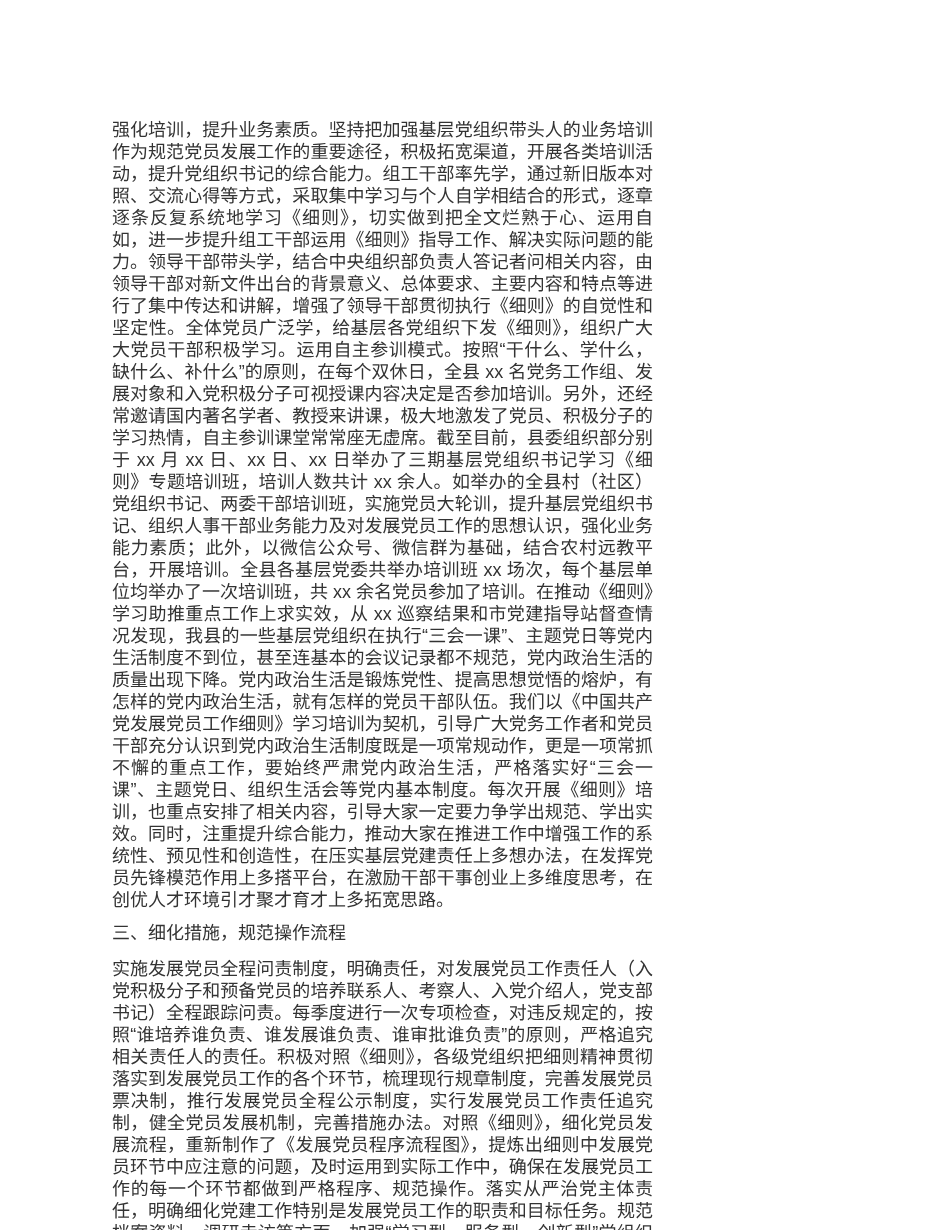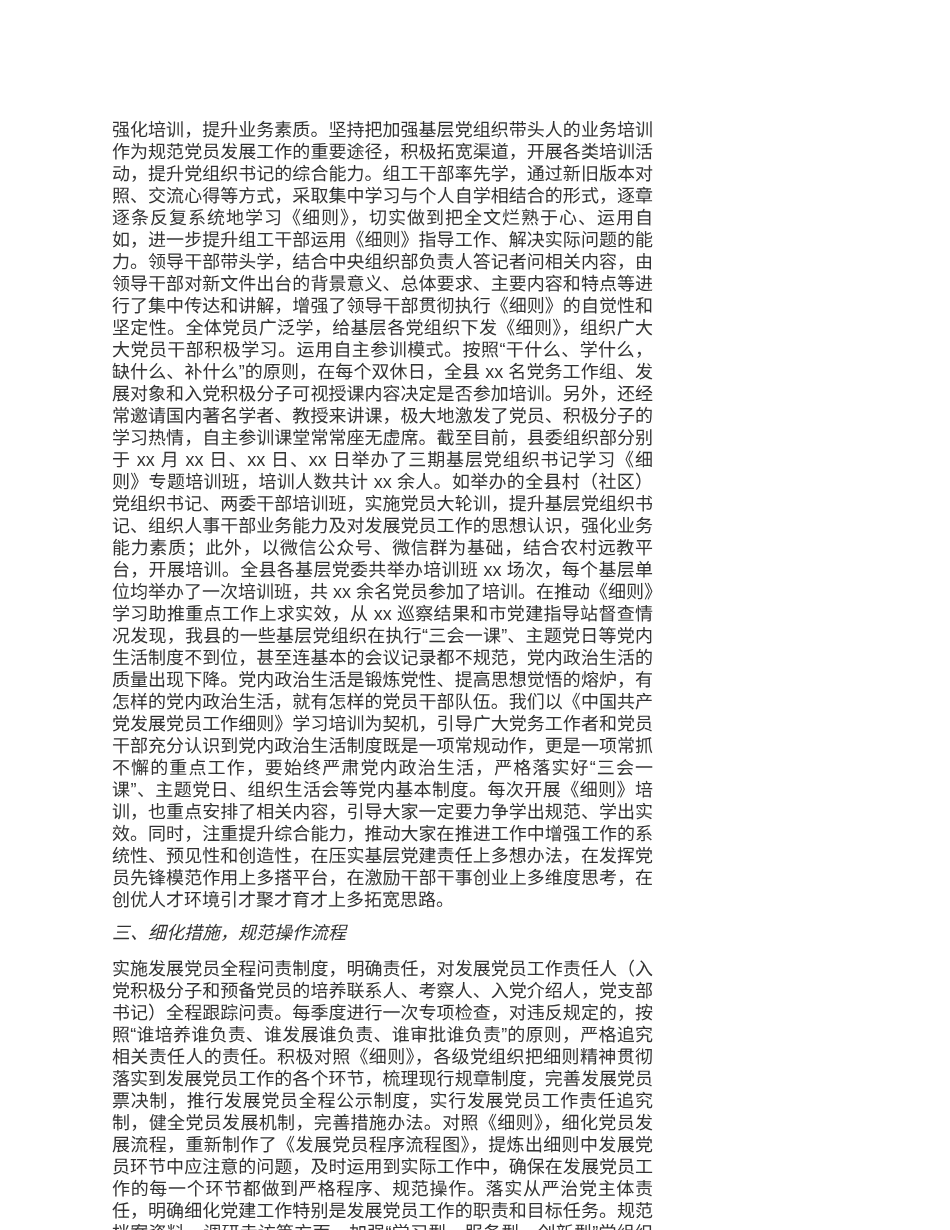--- a/index.html
+++ b/index.html
@@ -24,21 +24,20 @@
     text-align: justify;
     text-justify: inter-ideograph;
     word-break: break-all;
     overflow-wrap: break-word;
   }
   .heading {
     font-size: 18px;
     font-weight: 400;
     margin: 9px 0 14px 0;
     text-align: left;
-    font-style: italic;
   }
 </style>
 </head>
 <body>
 
 <div class="page">
   <p class="para">强化培训，提升业务素质。坚持把加强基层党组织带头人的业务培训作为规范党员发展工作的重要途径，积极拓宽渠道，开展各类培训活动，提升党组织书记的综合能力。组工干部率先学，通过新旧版本对照、交流心得等方式，采取集中学习与个人自学相结合的形式，逐章逐条反复系统地学习《细则》，切实做到把全文烂熟于心、运用自如，进一步提升组工干部运用《细则》指导工作、解决实际问题的能力。领导干部带头学，结合中央组织部负责人答记者问相关内容，由领导干部对新文件出台的背景意义、总体要求、主要内容和特点等进行了集中传达和讲解，增强了领导干部贯彻执行《细则》的自觉性和坚定性。全体党员广泛学，给基层各党组织下发《细则》，组织广大大党员干部积极学习。运用自主参训模式。按照“干什么、学什么，缺什么、补什么”的原则，在每个双休日，全县 xx 名党务工作组、发展对象和入党积极分子可视授课内容决定是否参加培训。另外，还经常邀请国内著名学者、教授来讲课，极大地激发了党员、积极分子的学习热情，自主参训课堂常常座无虚席。截至目前，县委组织部分别于 xx 月 xx 日、xx 日、xx 日举办了三期基层党组织书记学习《细则》专题培训班，培训人数共计 xx 余人。如举办的全县村（社区）党组织书记、两委干部培训班，实施党员大轮训，提升基层党组织书记、组织人事干部业务能力及对发展党员工作的思想认识，强化业务能力素质；此外，以微信公众号、微信群为基础，结合农村远教平台，开展培训。全县各基层党委共举办培训班 xx 场次，每个基层单位均举办了一次培训班，共 xx 余名党员参加了培训。在推动《细则》学习助推重点工作上求实效，从 xx 巡察结果和市党建指导站督查情况发现，我县的一些基层党组织在执行“三会一课”、主题党日等党内生活制度不到位，甚至连基本的会议记录都不规范，党内政治生活的质量出现下降。党内政治生活是锻炼党性、提高思想觉悟的熔炉，有怎样的党内政治生活，就有怎样的党员干部队伍。我们以《中国共产党发展党员工作细则》学习培训为契机，引导广大党务工作者和党员干部充分认识到党内政治生活制度既是一项常规动作，更是一项常抓不懈的重点工作，要始终严肃党内政治生活，严格落实好“三会一课”、主题党日、组织生活会等党内基本制度。每次开展《细则》培训，也重点安排了相关内容，引导大家一定要力争学出规范、学出实效。同时，注重提升综合能力，推动大家在推进工作中增强工作的系统性、预见性和创造性，在压实基层党建责任上多想办法，在发挥党员先锋模范作用上多搭平台，在激励干部干事创业上多维度思考，在创优人才环境引才聚才育才上多拓宽思路。</p>
 
   <h2 class="heading">三、细化措施，规范操作流程</h2>
 

